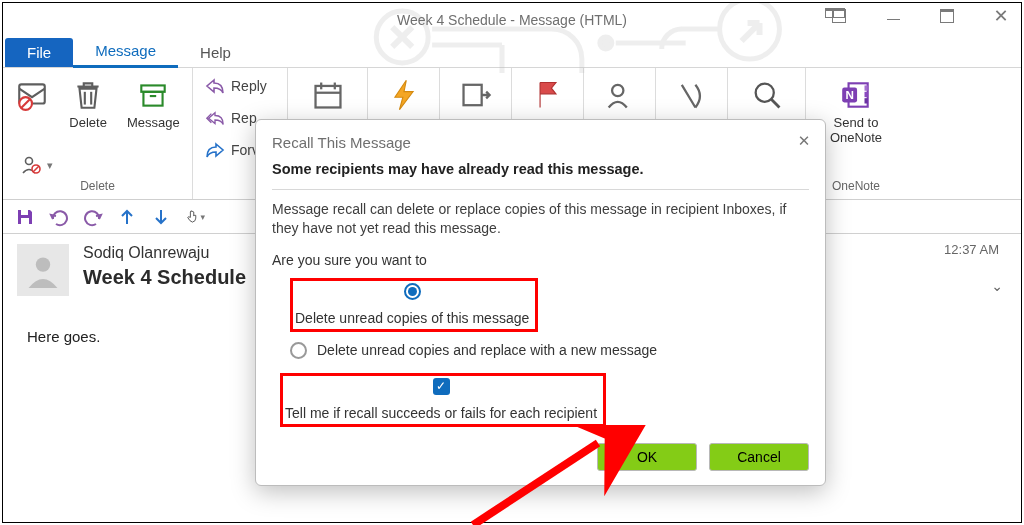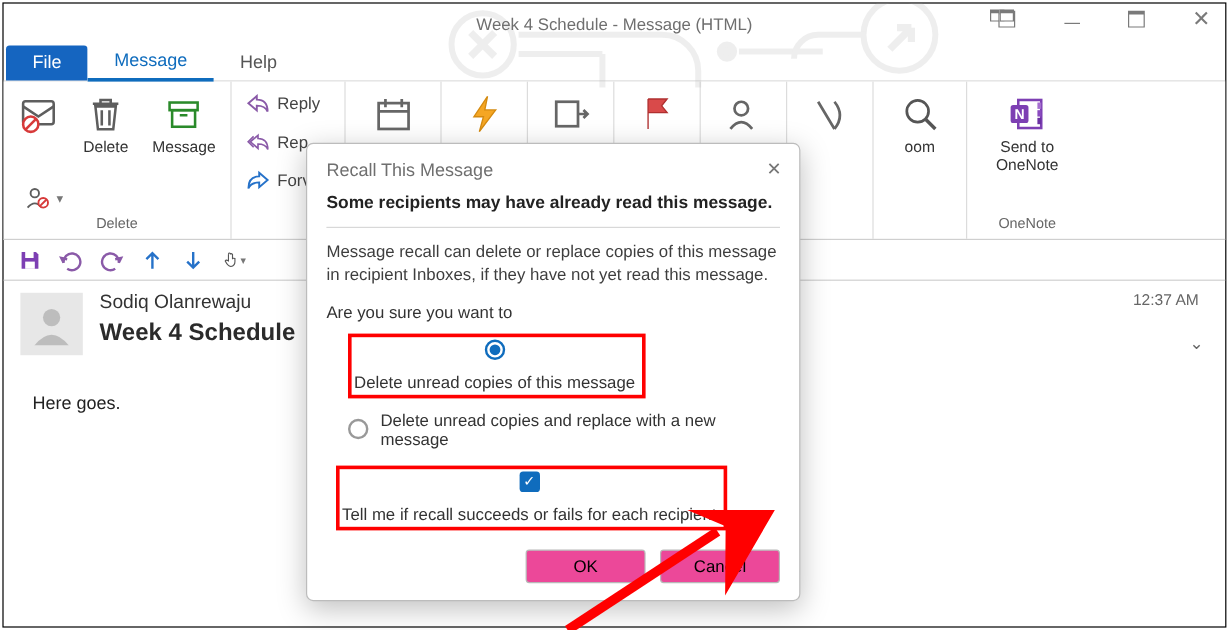--- a/index.html
+++ b/index.html
@@ -46,36 +46,36 @@
   .avatar svg{width:36px;height:36px;}
   .msgmeta .from { font-size:16px; color:#333; }
   .msgmeta .subj { font-size:20px; font-weight:600; color:#2b2b2b; margin-top:4px;text-align:right;}
   .timestamp { position:absolute; right:22px; top:8px; color:#666; font-size:13px; }
   .chev { position:absolute; right:18px; top:44px; color:#666; cursor:pointer; }
 
   
   .msgbody { padding:28px 24px; font-size:15px; color:#222; }
 
   
-  .dialog { position:absolute; left:252px; top:116px; width:412px; background:#fff; border:1px solid #bcbcbc; border-radius:6px; box-shadow:0 6px 24px rgba(0,0,0,.25); padding:14px 16px 14px 16px; }
+  .dialog { position:absolute; left:252px; top:116px; width:571px; background:#fff; border:1px solid #bcbcbc; border-radius:6px; box-shadow:0 6px 24px rgba(0,0,0,.25); padding:14px 16px 14px 16px; }
   .dialog .dtitle { color:#6f6f6f; font-size:15px; margin-bottom:10px; }
   .dialog .dclose { position:absolute; right:10px; top:10px; width:22px; height:22px; display:flex; align-items:center; justify-content:center; color:#777; cursor:pointer; font-size:15px; }
   .dialog .dhead { font-weight:700; font-size:14.5px; margin:8px 0 12px; color:#222; }
   .dline { border:0; border-top:1px solid #d8d8d8; margin:4px 0 10px; }
   .dtext { font-size:14px; color:#3e3e3e; line-height:1.35; }
   .dprompt { margin-top:14px; font-size:14px; }
   .opt { display:flex; align-items:center; gap:10px; margin:10px 0 6px 18px; font-size:14px; }
   .radio { width:17px; height:17px; border:2px solid #999; border-radius:50%; display:flex; align-items:center; justify-content:center; flex:0 0 auto; }
   .radio.selected { border-color:#0f6cbd; }
   .radio.selected::after { content:""; width:9px; height:9px; background:#0f6cbd; border-radius:50%; }
   .chk { width:17px; height:17px; border-radius:3px; background:#0f6cbd; display:flex; align-items:center; justify-content:center; color:#fff; font-size:12px; flex:0 0 auto; }
   .chk::after{content:"✓";}
   .hl { border:3px solid #ff0000; padding:2px 6px 3px 2px; display:inline-flex; align-items:center; gap:10px;flex-direction:column; }
   .dlgbtns { display:flex; gap:12px; justify-content:flex-end; margin-top:16px; }
-  .dlgbtn { width:100px; height:28px; border:1px solid #b8b8b8; background:#ec4899; font-size:14px; cursor:pointer; border-radius:3px; }
+  .dlgbtn { width:100px; height:28px; border:1px solid #b8b8b8; background:#84cc16; font-size:14px; cursor:pointer; border-radius:3px; }
 
   
   .arrow { position:absolute; left:430px; top:422px; width:230px; height:120px; pointer-events:none; }
 
 </style>
 </head>
 <body>
 
 <div class="frame">
 

